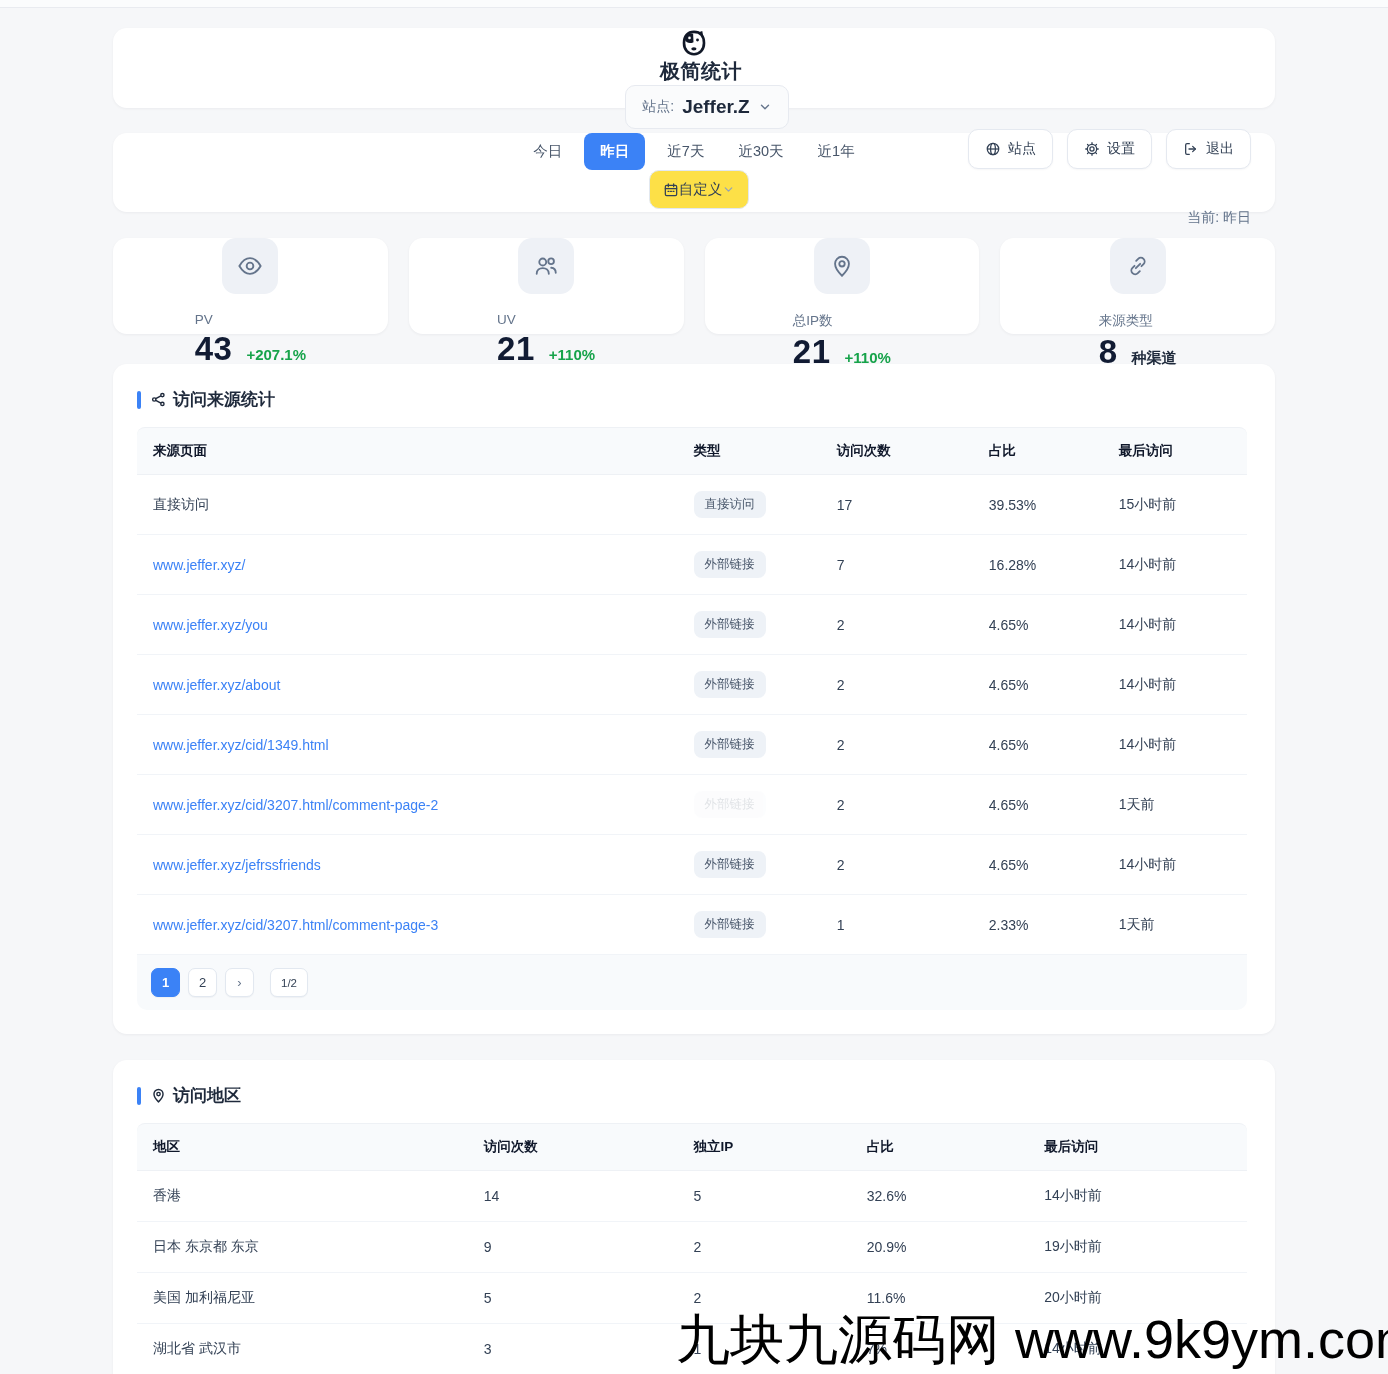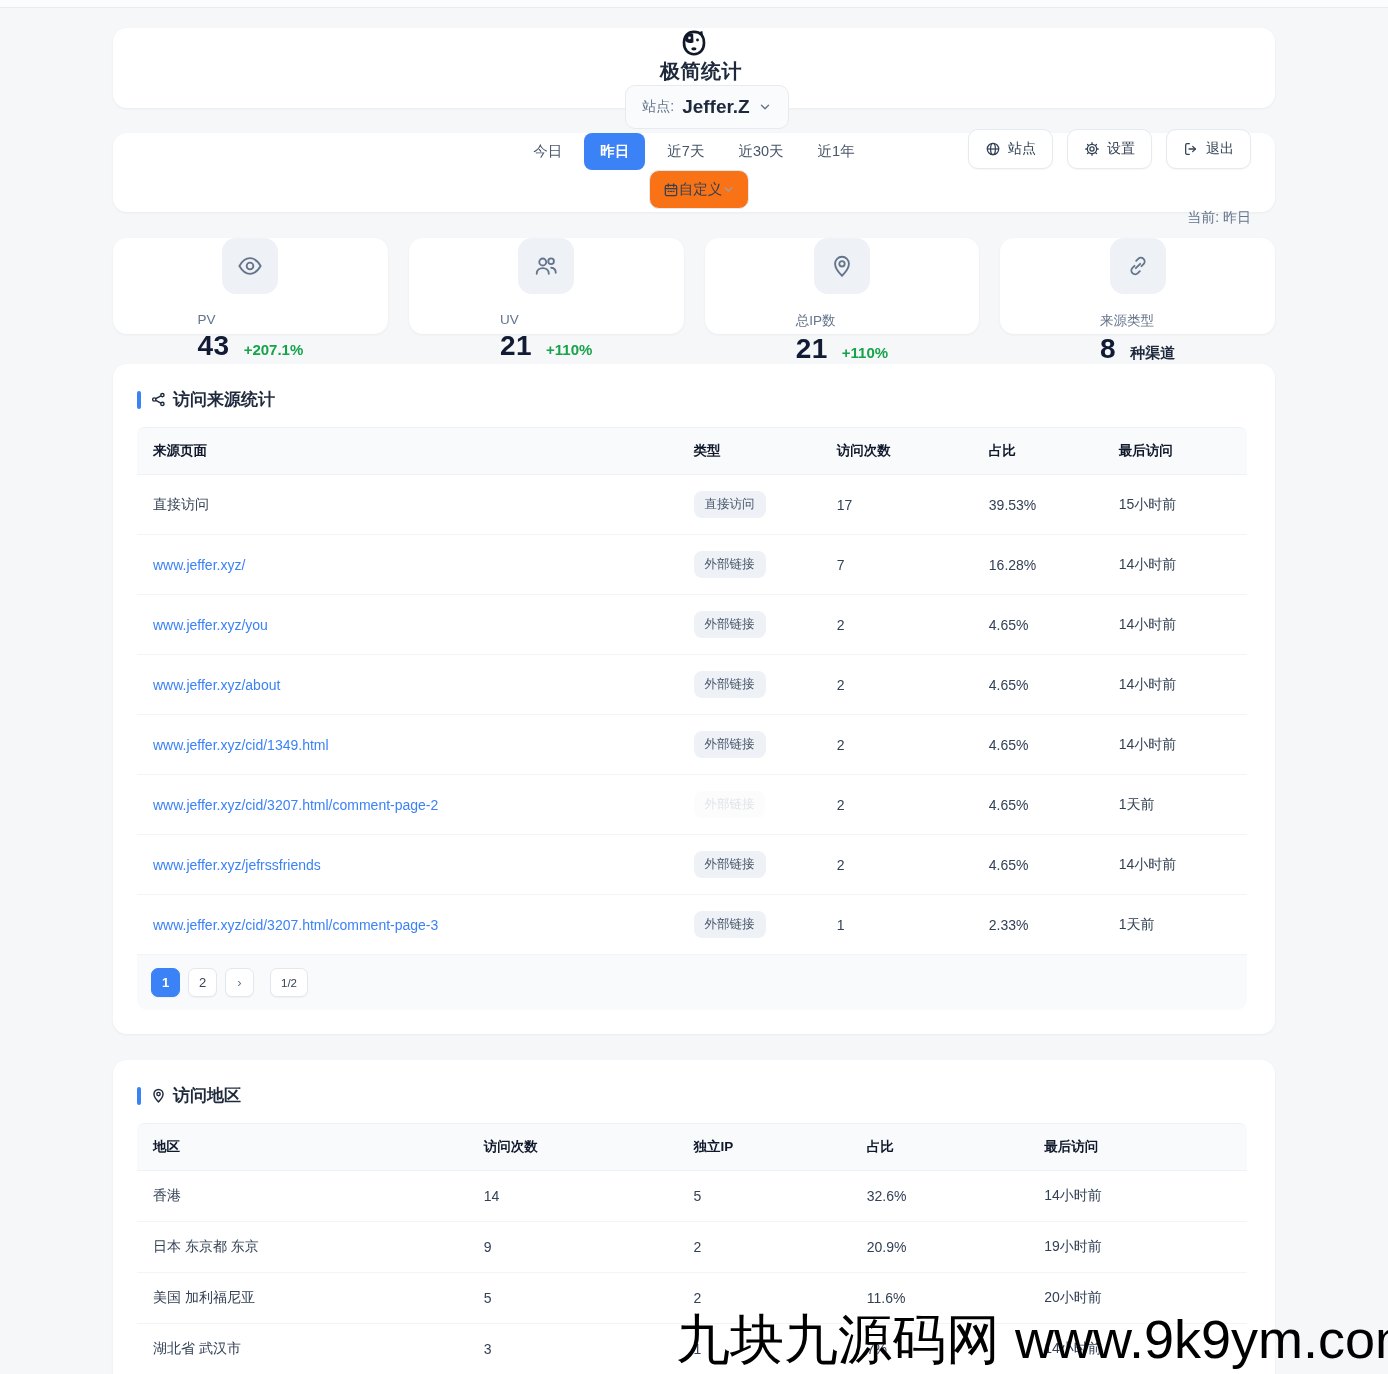--- a/index.html
+++ b/index.html
@@ -26,31 +26,31 @@
   .hbtn { display:flex; align-items:center; gap:7px; background:#fff; border:1px solid #e5e9f0;
     border-radius:10px; padding:10px 16px; font-size:14px; color:#334155; cursor:pointer;
     box-shadow:0 1px 2px rgba(16,24,40,.04); }
 
   
   .filterbar { margin-top:25px; height:79px; display:flex; align-items:center; padding:0 24px; }
   .tabs { display:flex; align-items:flex-start; gap:10px; }
   .tab { font-size:14.5px; color:#475569; font-weight:500; padding:9px 12px; border-radius:8px; cursor:pointer; }
   .tab.active { background:#3b82f6; color:#ffffff; font-weight:600; padding:9px 16px; }
   .custom-btn { margin-left:10px; display:flex; align-items:center; border:1px solid #e2e8f0;
-    border-radius:10px; padding:9px 13px; font-size:14.5px; color:#334155; cursor:pointer; background:#f97316; }
+    border-radius:10px; padding:9px 13px; font-size:14.5px; color:#334155; cursor:pointer; background:#fde047; }
   .current-label { margin-left:auto; color:#64748b; font-size:14px; }
 
   
   .stats { margin-top:26px; display:grid; grid-template-columns:repeat(4,1fr); gap:21px; }
   .stat-card { height:96px; display:flex; align-items:center; padding:0 24px; gap:18px; }
   .stat-icon { width:56px; height:56px; border-radius:14px; background:#eef1f6; display:flex;
     align-items:center; justify-content:center; flex:0 0 auto; }
   .stat-label { font-size:13.5px; color:#64748b; margin-bottom:3px; }
   .stat-line { display:flex; align-items:baseline; gap:14px; }
-  .stat-value { font-size:28px; font-weight:800; color:#111b33; letter-spacing:.5px; }
+  .stat-value { font-size:33px; font-weight:800; color:#111b33; letter-spacing:.5px; }
   .stat-delta { font-size:15px; font-weight:600; color:#16a34a; }
   .stat-suffix { font-size:15px; font-weight:600; color:#1e293b; }
 
   
   .section { margin-top:30px; padding:24px 28px 24px 24px; }
   .section-title { display:flex; align-items:center; gap:9px; }
   .tbar { width:4px; height:18px; border-radius:3px; background:#3b82f6; }
   .section-title h2 { font-size:17px; font-weight:700; color:#1e293b; margin:0; display:flex; align-items:center; gap:6px;justify-content:space-between; }
 
   .table { margin-top:16px; }

